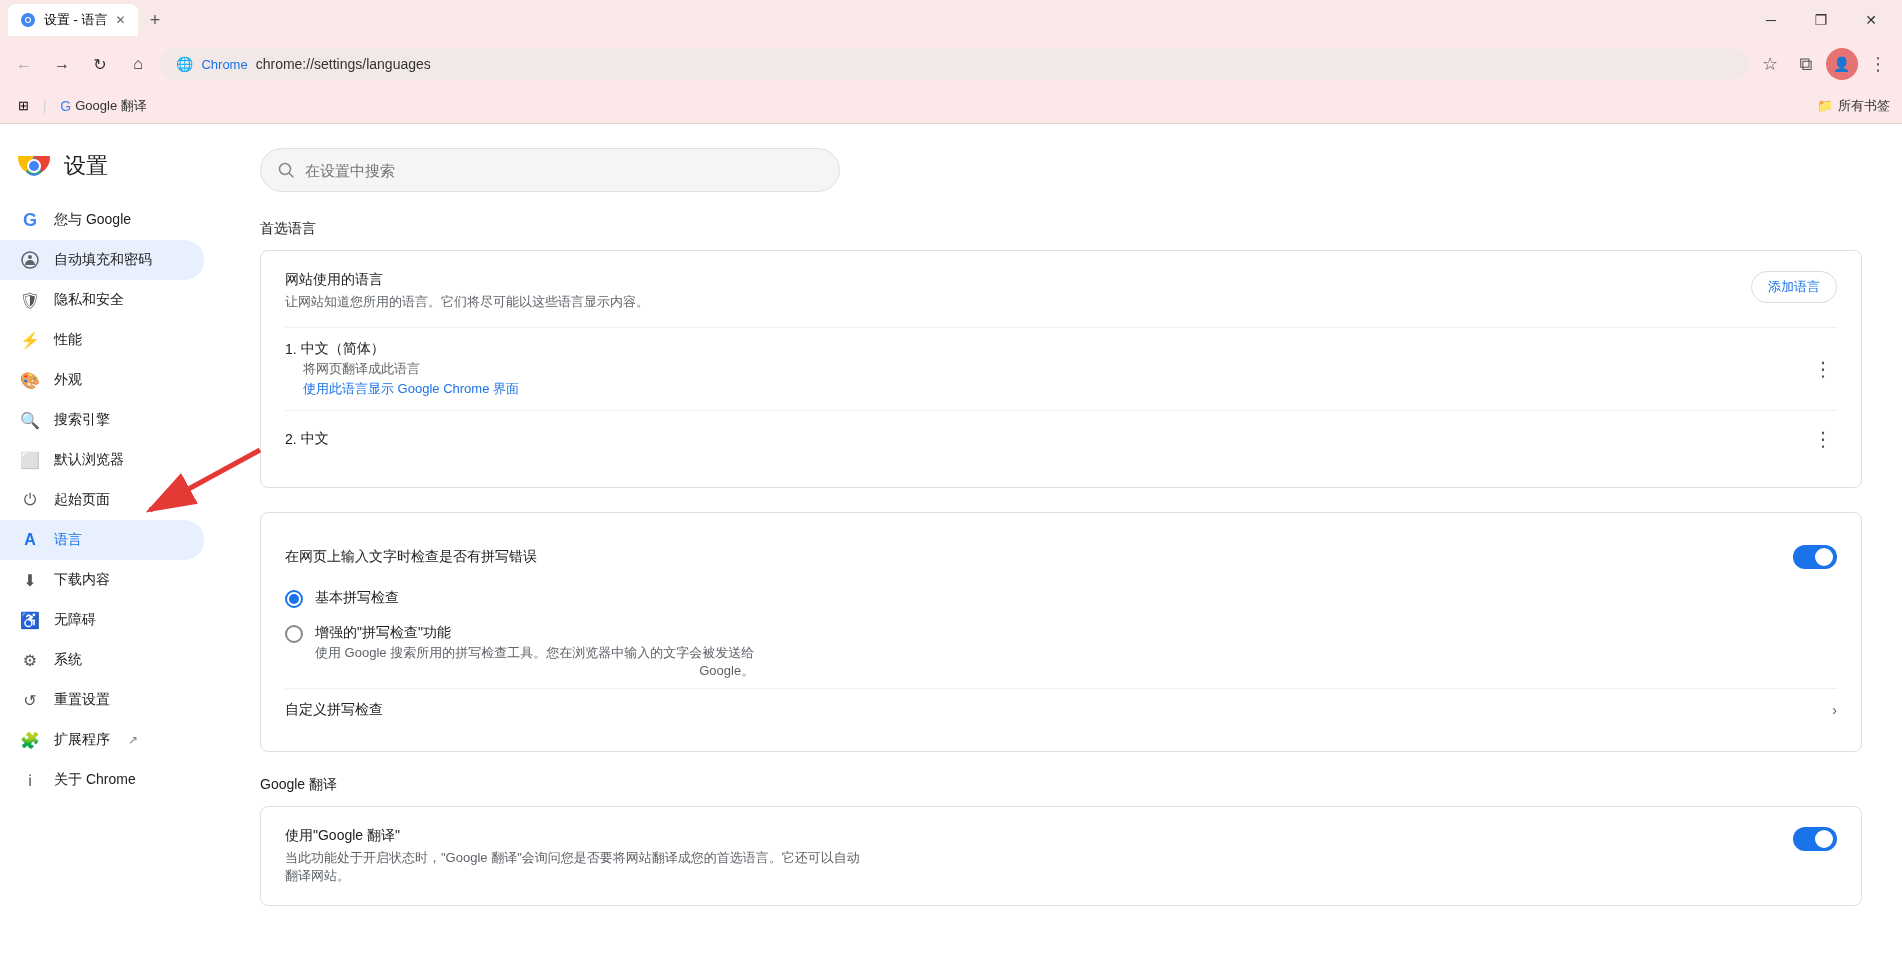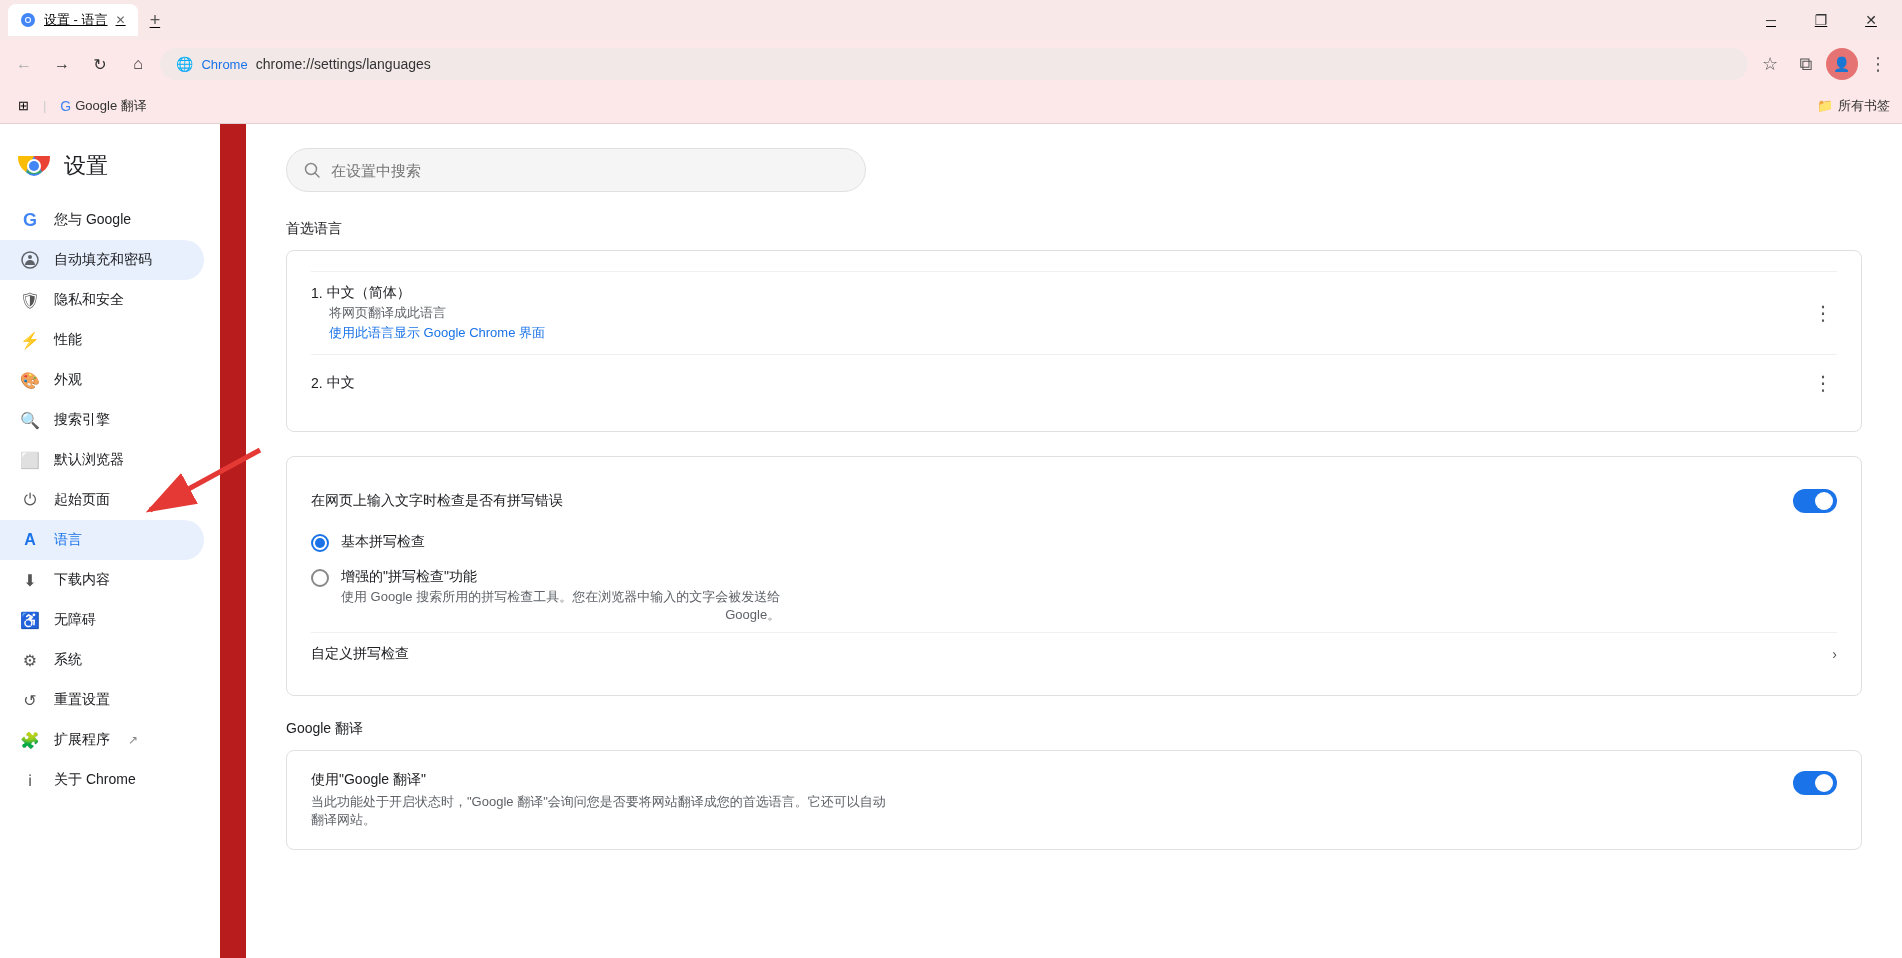--- a/index.html
+++ b/index.html
@@ -6,21 +6,20 @@
     body { font-family: 'Segoe UI', Arial, sans-serif; background: #f8f0f0; width: 1902px; min-height: 958px; overflow-x: hidden; }
 
     
     .titlebar {
       height: 40px;
       background: #f8e8e8;
       display: flex;
       align-items: center;
       justify-content: space-between;
       padding: 4px 8px;
-      text-decoration: underline;
     }
     .titlebar-left { display: flex; align-items: center; gap: 4px; }
     .tab {
       display: flex;
       align-items: center;
       background: #fff;
       border-radius: 8px 8px 0 0;
       padding: 6px 12px;
       gap: 8px;
       font-size: 13px;
@@ -103,21 +102,20 @@
       margin-left: auto;
       display: flex; align-items: center; gap: 4px;
       font-size: 13px; color: #333; cursor: pointer;
     }
 
     
     .main-layout {
       display: flex;
       height: calc(958px - 40px - 48px - 36px);
       background: #b91c1c;
-      gap: 26px;
     }
 
     
     .sidebar {
       width: 220px;
       min-width: 220px;
       background: #fff;
       padding: 16px 0;
       overflow-y: auto;
       border-right: none;
@@ -464,20 +462,27 @@
       <svg width="18" height="18" viewBox="0 0 18 18" fill="none">
         <circle cx="8" cy="8" r="5.5" stroke="#888" stroke-width="1.5"></circle>
         <line x1="12" y1="12" x2="16" y2="16" stroke="#888" stroke-width="1.5" stroke-linecap="round"></line>
       </svg>
       <input type="text" placeholder="在设置中搜索" style="">
     </div>
 
     <div class="section-title">首选语言</div>
 
     <div class="card">
+      <div class="card-header">
+        <div class="card-header-info">
+          <div class="card-label">网站使用的语言</div>
+          <div class="card-desc">让网站知道您所用的语言。它们将尽可能以这些语言显示内容。</div>
+        </div>
+        <button class="add-lang-btn">添加语言</button>
+      </div>
 
       <div class="lang-item">
         <div class="lang-item-left">
           <div style="display:flex; align-items:center; gap:4px;">
             <span style="font-size:14px; color:#202124;">1.</span>
             <span class="lang-item-name">中文（简体）</span>
           </div>
           <span class="lang-item-sub" style="padding-left:18px;">将网页翻译成此语言</span>
           <span class="lang-item-link" style="padding-left:18px;">使用此语言显示 Google Chrome 界面</span>
         </div>

